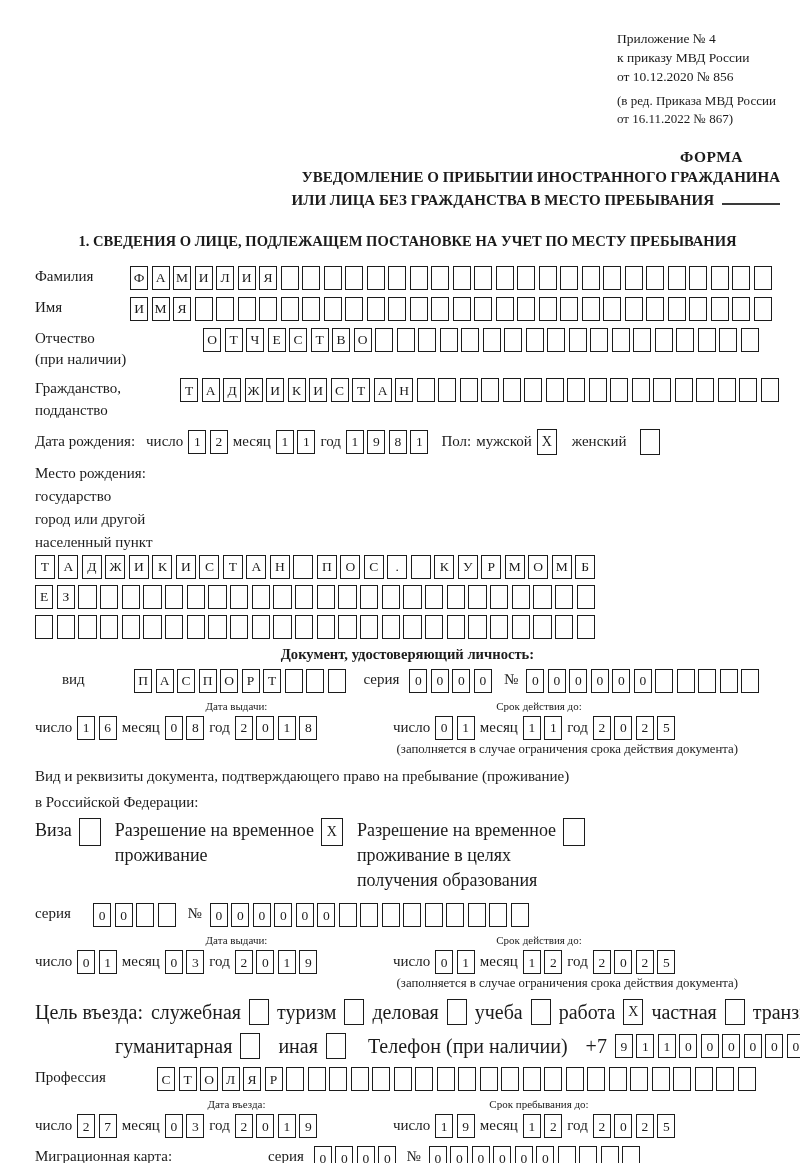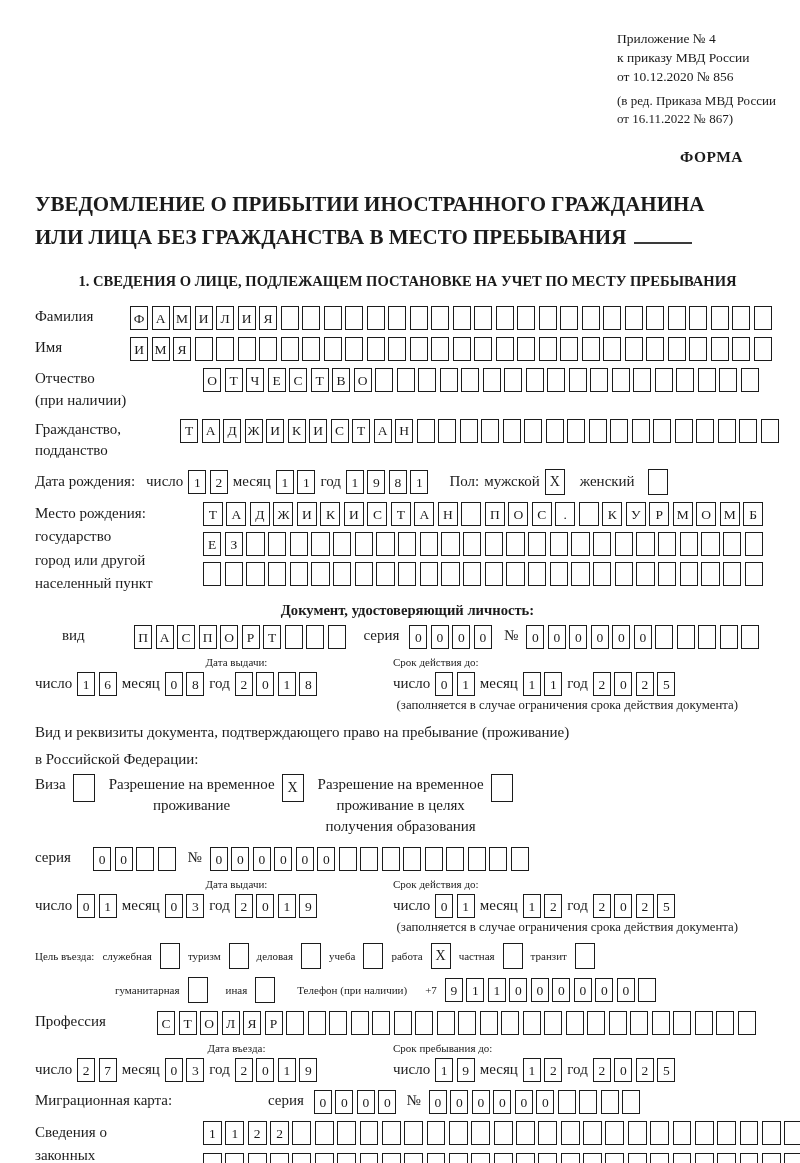--- a/index.html
+++ b/index.html
@@ -5,21 +5,21 @@
   * { margin:0; padding:0; box-sizing:border-box; }
   html,body { background:#fff; }
   body { font-family:"Liberation Serif", serif; color:#1b1b1b; }
   .page { position:relative; width:800px; height:1163px; background:#fff; padding:30px 20px 10px 35px; overflow:hidden; }
 
   
   .appendix { margin-left:582px; font-size:13.5px; line-height:1.4; }
   .appendix .amend { margin-top:5px; font-size:13px; }
   .forma { text-align:right; padding-right:37px; font-weight:bold; font-size:15.5px; margin-top:20px; letter-spacing:.5px; }
 
-  .title { text-align:left; font-weight:bold; font-size:21px; line-height:1.55; margin-top:22px; }
+  .title { text-align:right; font-weight:bold; font-size:15px; line-height:1.55; }
   .uline { display:inline-block; width:58px; border-bottom:2px solid #3a3a3a; margin-left:8px; }
 
   .sec-heading { text-align:center; font-weight:bold; font-size:14.6px; margin-top:20px; margin-bottom:16px; }
 
   .row { display:flex; align-items:flex-start; margin-bottom:7px; }
   .row.top { align-items:flex-start; }
   .lbl { font-size:15px; white-space:pre-line; line-height:1.45; flex:none; }
   .w95 { width:95px; } .w168 { width:168px; } .w145 { width:145px; } .w122 { width:122px; } .w200 { width:205px; }
 
   .cells { display:flex; gap:3.5px; flex:none; }
@@ -32,32 +32,32 @@
         display:flex; align-items:center; justify-content:center; font-size:14px; }
   .stack { display:flex; flex-direction:column; gap:6px; }
 
   .dg { display:flex; align-items:center; gap:5px; white-space:nowrap; }
   .dg .lbl { font-size:15px; }
   .dual { display:flex; }
   .dual .dleft { width:358px; }
   .dual .dright { flex:1; }
   .dhead { display:flex; font-size:11px; margin-bottom:4px; }
   .dhead .dleft { width:358px; text-align:center; padding-left:45px; }
-  .dhead .dright { flex:1; padding-right:95px; }
+  .dhead .dright { flex:1; text-align:center; padding-right:95px; }
   .note { font-size:12.8px; text-align:right; padding-right:42px; margin:2px 0 8px 0; }
 
   .para { font-size:15px; line-height:1.5; margin-bottom:4px; }
 
   .opts { display:flex; align-items:flex-start; margin:4px 0 10px 0; }
   .opt { display:flex; align-items:flex-start; gap:7px; }
-  .opt .olbl { font-size:15px; line-height:1.4; white-space:pre-line; text-align:center; }
+  .opt .olbl { font-size:18px; line-height:1.4; white-space:pre-line; }
   .opt .cb { width:22px; height:28px; }
 
   .purposes { display:flex; align-items:center; gap:8px; flex-wrap:nowrap; margin-bottom:8px; }
-  .purposes .plbl { font-size:11px; white-space:nowrap; }
+  .purposes .plbl { font-size:20px; white-space:nowrap; }
   .gap18 { margin-left:18px; } .gap14 { margin-left:14px; } .gap10 { margin-left:10px; }
 </style>
 </head>
 <body>
 
 <div class="page">
 
   <div class="appendix">
     <div>Приложение № 4</div>
     <div>к приказу МВД России</div>
@@ -232,29 +232,29 @@
           <span class="cell">1</span>
           <span class="cell">1</span>
         </span>
       <span class="lbl">год</span>
       <span class="cells">
           <span class="cell">1</span>
           <span class="cell">9</span>
           <span class="cell">8</span>
           <span class="cell">1</span>
         </span>
-      <span class="lbl" style="margin-left:16px;">Пол:</span>
+      <span class="lbl" style="margin-left:8px;">Пол:</span>
       <span class="lbl">мужской</span>
       <span class="cb">X</span>
       <span class="lbl" style="margin-left:10px;">женский</span>
       <span class="cb" style="margin-left:8px;"></span>
     </div>
   </div>
 
-  <div class="row top" style="margin-top:4px;">
+  <div class="row top" style="margin-top:4px;flex-direction:column;">
     <div class="lbl w168" style="line-height:1.55;">Место рождения:
 государство
 город или другой
 населенный пункт</div>
     <div class="stack">
       <div class="cells fit">
           <span class="cell">Т</span>
           <span class="cell">А</span>
           <span class="cell">Д</span>
           <span class="cell">Ж</span>

